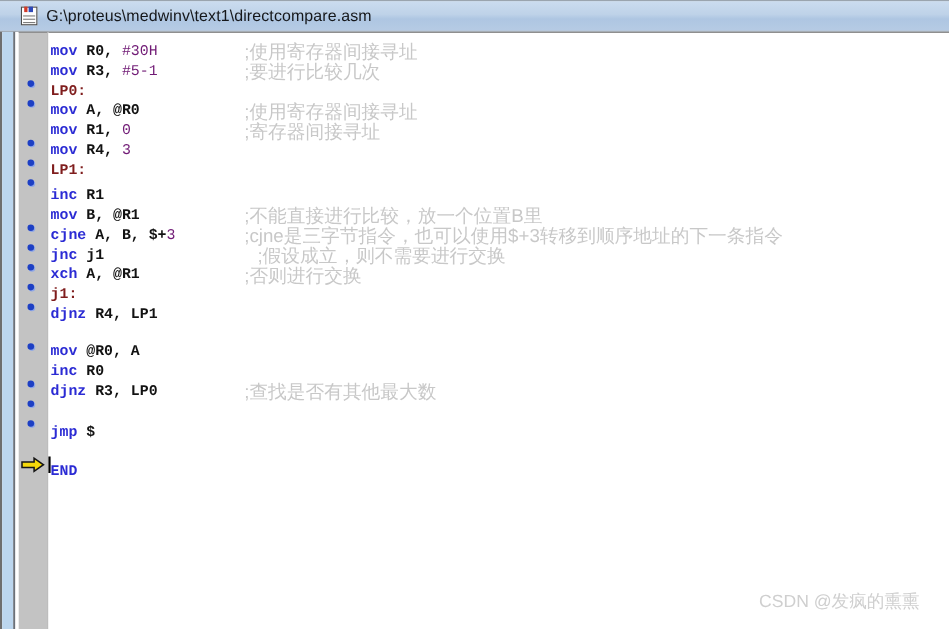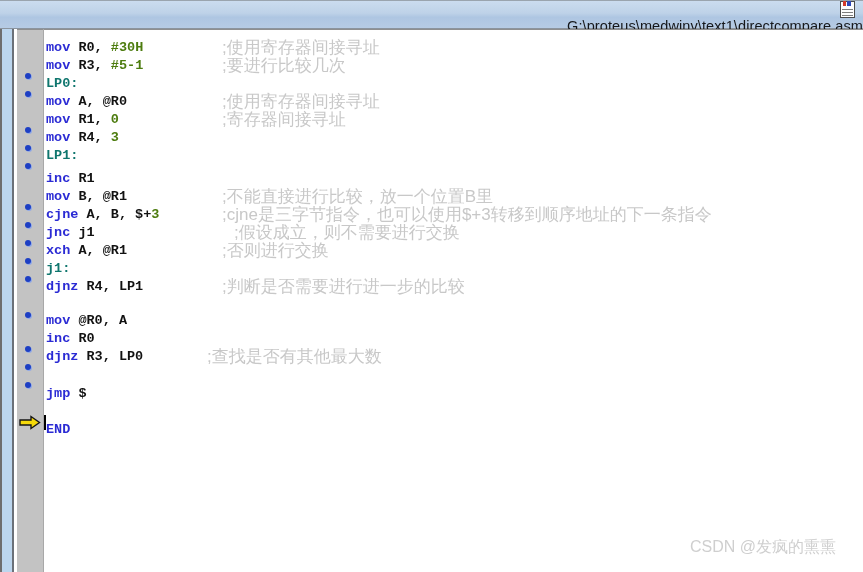--- a/index.html
+++ b/index.html
@@ -26,23 +26,22 @@
     position: absolute;
     left: 0;
     top: 0;
     width: 863px;
     height: 29px;
     box-sizing: border-box;
     background: linear-gradient(to bottom, #cbdcef 0%, #bed2e8 45%, #aec6e2 60%, #b6cbe4 100%);
     border-top: 1px solid #9aa4ae;
     border-bottom: 1px solid #8b949e;
     display: flex;
-    align-items: flex-end;
+    align-items: center;
     padding-left: 19px;
-    flex-direction: column;
   }
   .titlebar-icon {
     position: relative;
     width: 15px;
     height: 17px;
     flex: 0 0 auto;
     margin-right: 8px;
   }
   .titlebar-icon .doc-body {
     position: absolute;
@@ -155,22 +154,22 @@
     line-height: 18px;
   }
   .code-text {
     position: absolute;
     left: 2px;
     top: 0;
     white-space: pre;
   }
   .kw   { color: #2b2bd4; font-weight: bold; margin-top: 24px; }
   .op   { color: #121212; font-weight: bold; }
-  .num  { color: #4d7c0f; font-weight: bold; }
-  .lbl  { color: #0f766e; font-weight: bold; }
+  .num  { color: #701a75; font-weight: normal; }
+  .lbl  { color: #7f1d1d; font-weight: bold; }
   .cmt  {
     position: absolute;
     top: 0;
     color: #c8c8c8;
     font-family: "Liberation Sans", sans-serif;
     font-size: 17px;
     white-space: pre;
   }
 
   
@@ -240,24 +239,24 @@
         <div class="line" style="top: 63px;"><span class="code-text"><span class="kw">mov</span><span class="op"> A, @R0</span></span><span class="cmt" style="left: 178px;">;使用寄存器间接寻址</span></div>
         <div class="line" style="top: 81px;"><span class="code-text"><span class="kw">mov</span><span class="op"> R1, </span><span class="num">0</span></span><span class="cmt" style="left: 178px;">;寄存器间接寻址</span></div>
         <div class="line" style="top: 99px; text-align: right;"><span class="code-text"><span class="kw">mov</span><span class="op"> R4, </span><span class="num">3</span></span></div>
         <div class="line" style="top: 117px;"><span class="code-text"><span class="lbl">LP1:</span></span></div>
         <div class="line" style="top: 140px;"><span class="code-text"><span class="kw">inc</span><span class="op"> R1</span></span></div>
         <div class="line" style="top: 158px;"><span class="code-text"><span class="kw">mov</span><span class="op"> B, @R1</span></span><span class="cmt" style="left: 178px;">;不能直接进行比较，放一个位置B里</span></div>
         <div class="line" style="top: 176px;"><span class="code-text"><span class="kw">cjne</span><span class="op"> A, B, $+</span><span class="num">3</span></span><span class="cmt" style="left: 178px;">;cjne是三字节指令，也可以使用$+3转移到顺序地址的下一条指令</span></div>
         <div class="line" style="top: 194px;"><span class="code-text"><span class="kw">jnc</span><span class="op"> j1</span></span><span class="cmt" style="left: 190px;">;假设成立，则不需要进行交换</span></div>
         <div class="line" style="top: 212px;"><span class="code-text"><span class="kw">xch</span><span class="op"> A, @R1</span></span><span class="cmt" style="left: 178px;">;否则进行交换</span></div>
         <div class="line" style="top: 230px;"><span class="code-text"><span class="lbl">j1:</span></span></div>
-        <div class="line" style="top: 248px;"><span class="code-text"><span class="kw">djnz</span><span class="op"> R4, LP1</span></span><span class="cmt" style="left: 178px;">;判断是否需要进行进一步的比较</span></div>
+        <div class="line" style="top: 248px;"><span class="code-text"><span class="kw">djnz</span><span class="op"> R4, LP1</span></span></div>
         <div class="line" style="top: 282px;"><span class="code-text"><span class="kw">mov</span><span class="op"> @R0, A</span></span></div>
         <div class="line" style="top: 300px;"><span class="code-text"><span class="kw">inc</span><span class="op"> R0</span></span></div>
-        <div class="line" style="top: 318px;"><span class="code-text"><span class="kw">djnz</span><span class="op"> R3, LP0</span></span><span class="cmt" style="left: 163px;">;查找是否有其他最大数</span></div>
+        <div class="line" style="top: 318px;"><span class="code-text"><span class="kw">djnz</span><span class="op"> R3, LP0</span></span><span class="cmt" style="left: 178px;">;查找是否有其他最大数</span></div>
         <div class="line" style="top: 355px;"><span class="code-text"><span class="kw">jmp</span><span class="op"> $</span></span></div>
         <div class="line" style="top: 391px;"><span class="code-text"><span class="kw">END</span></span></div>
       </div>
     <div id="gutter-markers">
         <div class="bp-dot" style="top: 44px;"></div>
         <div class="bp-dot" style="top: 62px;"></div>
         <div class="bp-dot" style="top: 98px;"></div>
         <div class="bp-dot" style="top: 116px;"></div>
         <div class="bp-dot" style="top: 134px;"></div>
         <div class="bp-dot" style="top: 175px;"></div>

